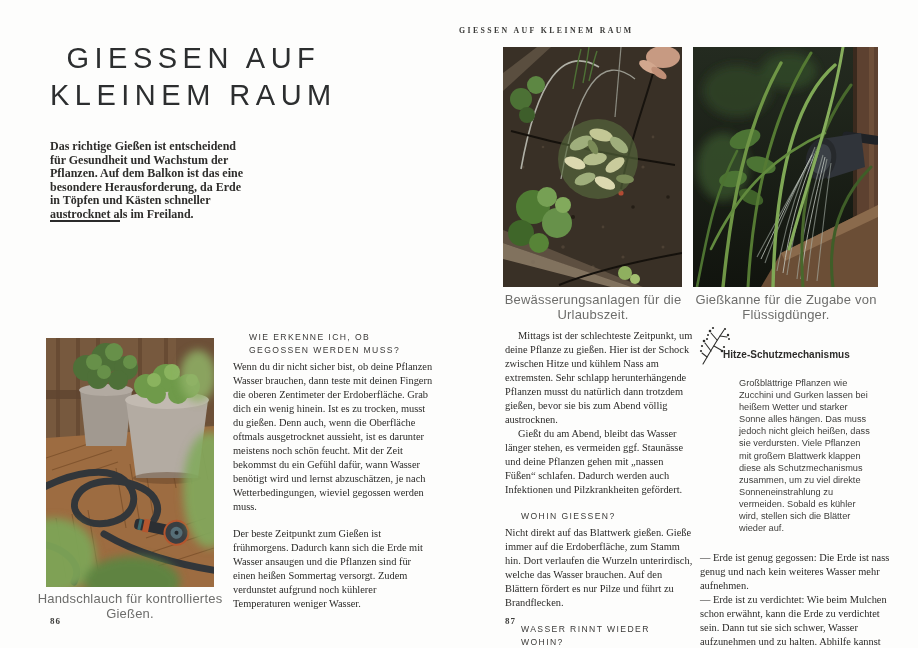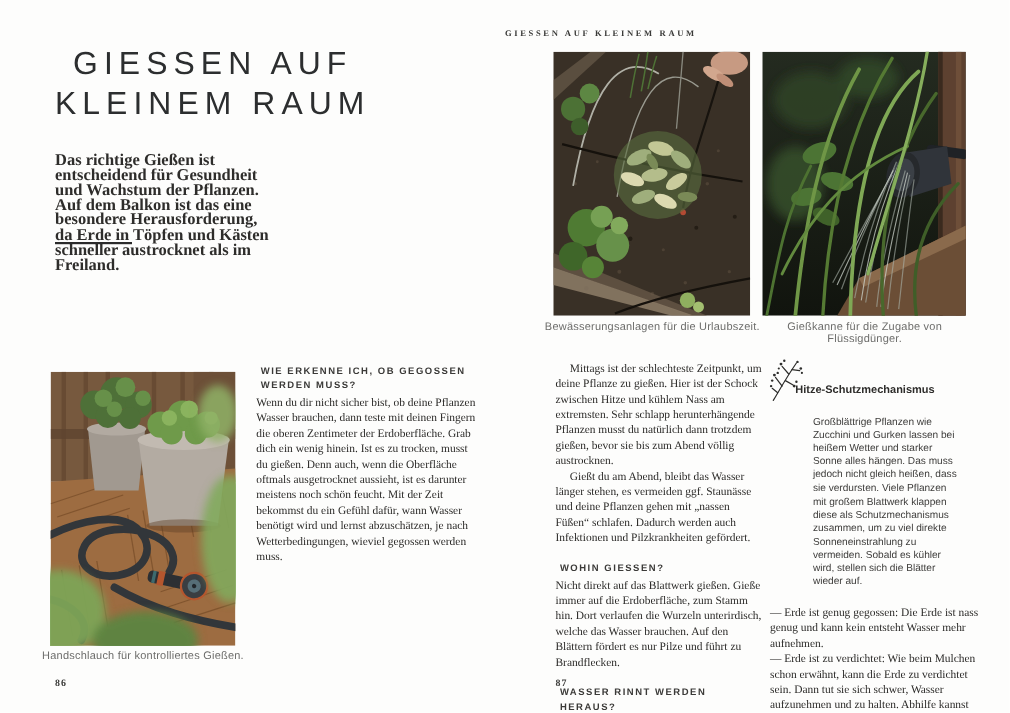--- a/index.html
+++ b/index.html
@@ -3,30 +3,30 @@
 <meta charset="utf-8">
 <style>
   html,body{margin:0;padding:0;background:#ffffff;}
   .spread{position:relative;width:918px;height:648px;background:#fdfdfc;overflow:hidden;
           font-family:"Liberation Serif",serif;}
   .abs{position:absolute;}
 
   
   .title{font-family:"Liberation Sans",sans-serif;font-weight:300;font-size:29px;line-height:37px;
          letter-spacing:5.5px;color:#2c2e2f;white-space:nowrap;}
-  .intro{font-size:15px;line-height:13.6px;font-weight:700;color:#2e2d2b;
+  .intro{font-size:12px;line-height:13.6px;font-weight:700;color:#2e2d2b;
          -webkit-hyphens:auto;hyphens:auto;}
   .rule{background:#2b2b2b;height:2px;}
   .serif-body{font-size:10.4px;line-height:14px;color:#2b2a28;-webkit-hyphens:auto;hyphens:auto;}
   .serif-body p{margin:0;}
   .serif-body p.indent{text-indent:13px;}
-  .h-small{font-family:"Liberation Sans",sans-serif;font-weight:700;font-size:8.6px;line-height:13px;
-           letter-spacing:1.4px;color:#3b3a38;margin:0 0 3px 4px;}
+  .h-small{font-family:"Liberation Sans",sans-serif;font-weight:400;font-size:8.6px;line-height:13px;
+           letter-spacing:1.4px;color:#3b3a38;margin:0 0 3px 16px;}
   .sect{margin-top:13px;}
-  .caption{font-family:"Liberation Sans",sans-serif;font-size:10px;letter-spacing:.2px;color:#6d6d6b;
+  .caption{font-family:"Liberation Sans",sans-serif;font-size:13px;letter-spacing:.2px;color:#6d6d6b;
            text-align:center;}
   .running-header{font-weight:700;font-size:7.8px;letter-spacing:2.4px;color:#3a3a38;text-align:left;
                   font-family:"Liberation Serif",serif;}
   .pagenum{font-weight:700;font-size:9px;letter-spacing:1px;color:#3c3c3a;
            font-family:"Liberation Serif",serif;}
   .photo{display:block;}
   .sidebar{position:relative;padding:25px 0 0 23px;}
   .sidebar-icon{position:absolute;left:-2px;top:0;}
   .sidebar-head{font-family:"Liberation Sans",sans-serif;font-weight:700;font-size:10px;line-height:12px;
                 color:#2e2d2b;margin:0 0 2px 0;}
@@ -141,20 +141,21 @@
   </svg>
 
   <div class="abs caption" style="left:26px;top:591px;width:208px;">Handschlauch für kontrolliertes Gießen.</div>
 
   <div class="abs serif-body" style="left:233px;top:331px;width:201px;">
     <div>
       <h3 class="h-small">WIE ERKENNE ICH, OB GEGOSSEN WERDEN MUSS?</h3>
       <p>Wenn du dir nicht sicher bist, ob deine Pflanzen Wasser brauchen, dann teste mit deinen Fingern die oberen Zentimeter der Erdoberfläche. Grab dich ein wenig hinein. Ist es zu trocken, musst du gießen. Denn auch, wenn die Oberfläche oftmals ausgetrocknet aussieht, ist es darunter meistens noch schön feucht. Mit der Zeit bekommst du ein Gefühl dafür, wann Wasser benötigt wird und lernst abzuschätzen, je nach Wetterbedingungen, wieviel gegossen werden muss.</p>
     </div>
     <div class="sect">
+      <p>Der beste Zeitpunkt zum Gießen ist frühmorgens. Dadurch kann sich die Erde mit Wasser ansaugen und die Pflanzen sind für einen heißen Sommertag versorgt. Zudem verdunstet aufgrund noch kühlerer Temperaturen weniger Wasser.</p>
     </div>
   </div>
 
   <div class="abs pagenum" style="left:50px;top:616px;width:384px;">86</div>
 
   <div class="abs running-header" style="left:459px;top:26px;width:459px;">GIESSEN AUF KLEINEM RAUM</div>
 
   <svg class="abs photo" style="left:503px;top:47px;" width="179" height="240" viewBox="0 0 179 240">
     <rect width="179" height="240" fill="#393026"></rect>
     <g fill="#4d4134">
@@ -304,21 +305,21 @@
   <div class="abs caption" style="left:688px;top:292px;width:196px;">Gießkanne für die Zugabe von Flüssigdünger.</div>
 
   <div class="abs serif-body" style="left:505px;top:329px;width:191px;">
     <p class="indent">Mittags ist der schlechteste Zeitpunkt, um deine Pflanze zu gießen. Hier ist der Schock zwischen Hitze und kühlem Nass am extremsten. Sehr schlapp herunterhängende Pflanzen musst du natürlich dann trotzdem gießen, bevor sie bis zum Abend völlig austrocknen.</p>
     <p class="indent">Gießt du am Abend, bleibt das Wasser länger stehen, es vermeiden ggf. Staunässe und deine Pflanzen gehen mit „nassen Füßen“ schlafen. Dadurch werden auch Infektionen und Pilzkrankheiten gefördert.</p>
     <div class="sect">
       <h3 class="h-small">WOHIN GIESSEN?</h3>
       <p>Nicht direkt auf das Blattwerk gießen. Gieße immer auf die Erdoberfläche, zum Stamm hin. Dort verlaufen die Wurzeln unterirdisch, welche das Wasser brauchen. Auf den Blättern fördert es nur Pilze und führt zu Brandflecken.</p>
     </div>
     <div class="sect">
-      <h3 class="h-small">WASSER RINNT WERDEN HERAUS?</h3>
+      <h3 class="h-small">WASSER RINNT WIEDER WOHIN?</h3>
       <p>Rinnt das Gießwasser wieder unten heraus, kann das zwei Ursachen haben:</p>
     </div>
   </div>
 
   <div class="abs" style="left:700px;top:324px;width:190px;">
     <div class="sidebar">
       <svg class="sidebar-icon" width="32" height="42" viewBox="0 0 32 42">
         <g fill="none" stroke="#2e2e2c" stroke-width="1.1" stroke-linecap="round">
           <path d="M5,40 C11,30 17,19 26,6"></path>
           <path d="M13,27 L7,19"></path>
@@ -339,20 +340,20 @@
           <circle cx="30" cy="11" r="1.2"></circle>
             <circle cx="27" cy="5" r="1.1"></circle>
             <circle cx="31" cy="15" r="1"></circle>
           <circle cx="3" cy="27" r="1.1"></circle>
         </g>
       </svg>
       <h4 class="sidebar-head">Hitze-Schutzmechanismus</h4>
       <p class="sidebar-text">Großblättrige Pflanzen wie Zucchini und Gurken lassen bei heißem Wetter und starker Sonne alles hängen. Das muss jedoch nicht gleich heißen, dass sie verdursten. Viele Pflanzen mit großem Blattwerk klappen diese als Schutzmechanismus zusammen, um zu viel direkte Sonneneinstrahlung zu vermeiden. Sobald es kühler wird, stellen sich die Blätter wieder auf.</p>
     </div>
     <div class="serif-body dash-list" style="margin-top:17px;">
-      <p>— Erde ist genug gegossen: Die Erde ist nass genug und kann kein entsteht Wasser mehr aufnehmen.</p>
+      <p>— Erde ist genug gegossen: Die Erde ist nass genug und nach kein weiteres Wasser mehr aufnehmen.</p>
       <p>— Erde ist zu verdichtet: Wie beim Mulchen schon erwähnt, kann die Erde zu verdichtet sein. Dann tut sie sich schwer, Wasser aufzunehmen und zu halten. Abhilfe kannst du schaffen, indem du die Erdoberfläche auflockerst und eine Mulchschicht aufträgst.</p>
     </div>
   </div>
 
   <div class="abs pagenum" style="left:505px;top:616px;width:385px;">87</div>
 
 </div>
 
 </body></html>

